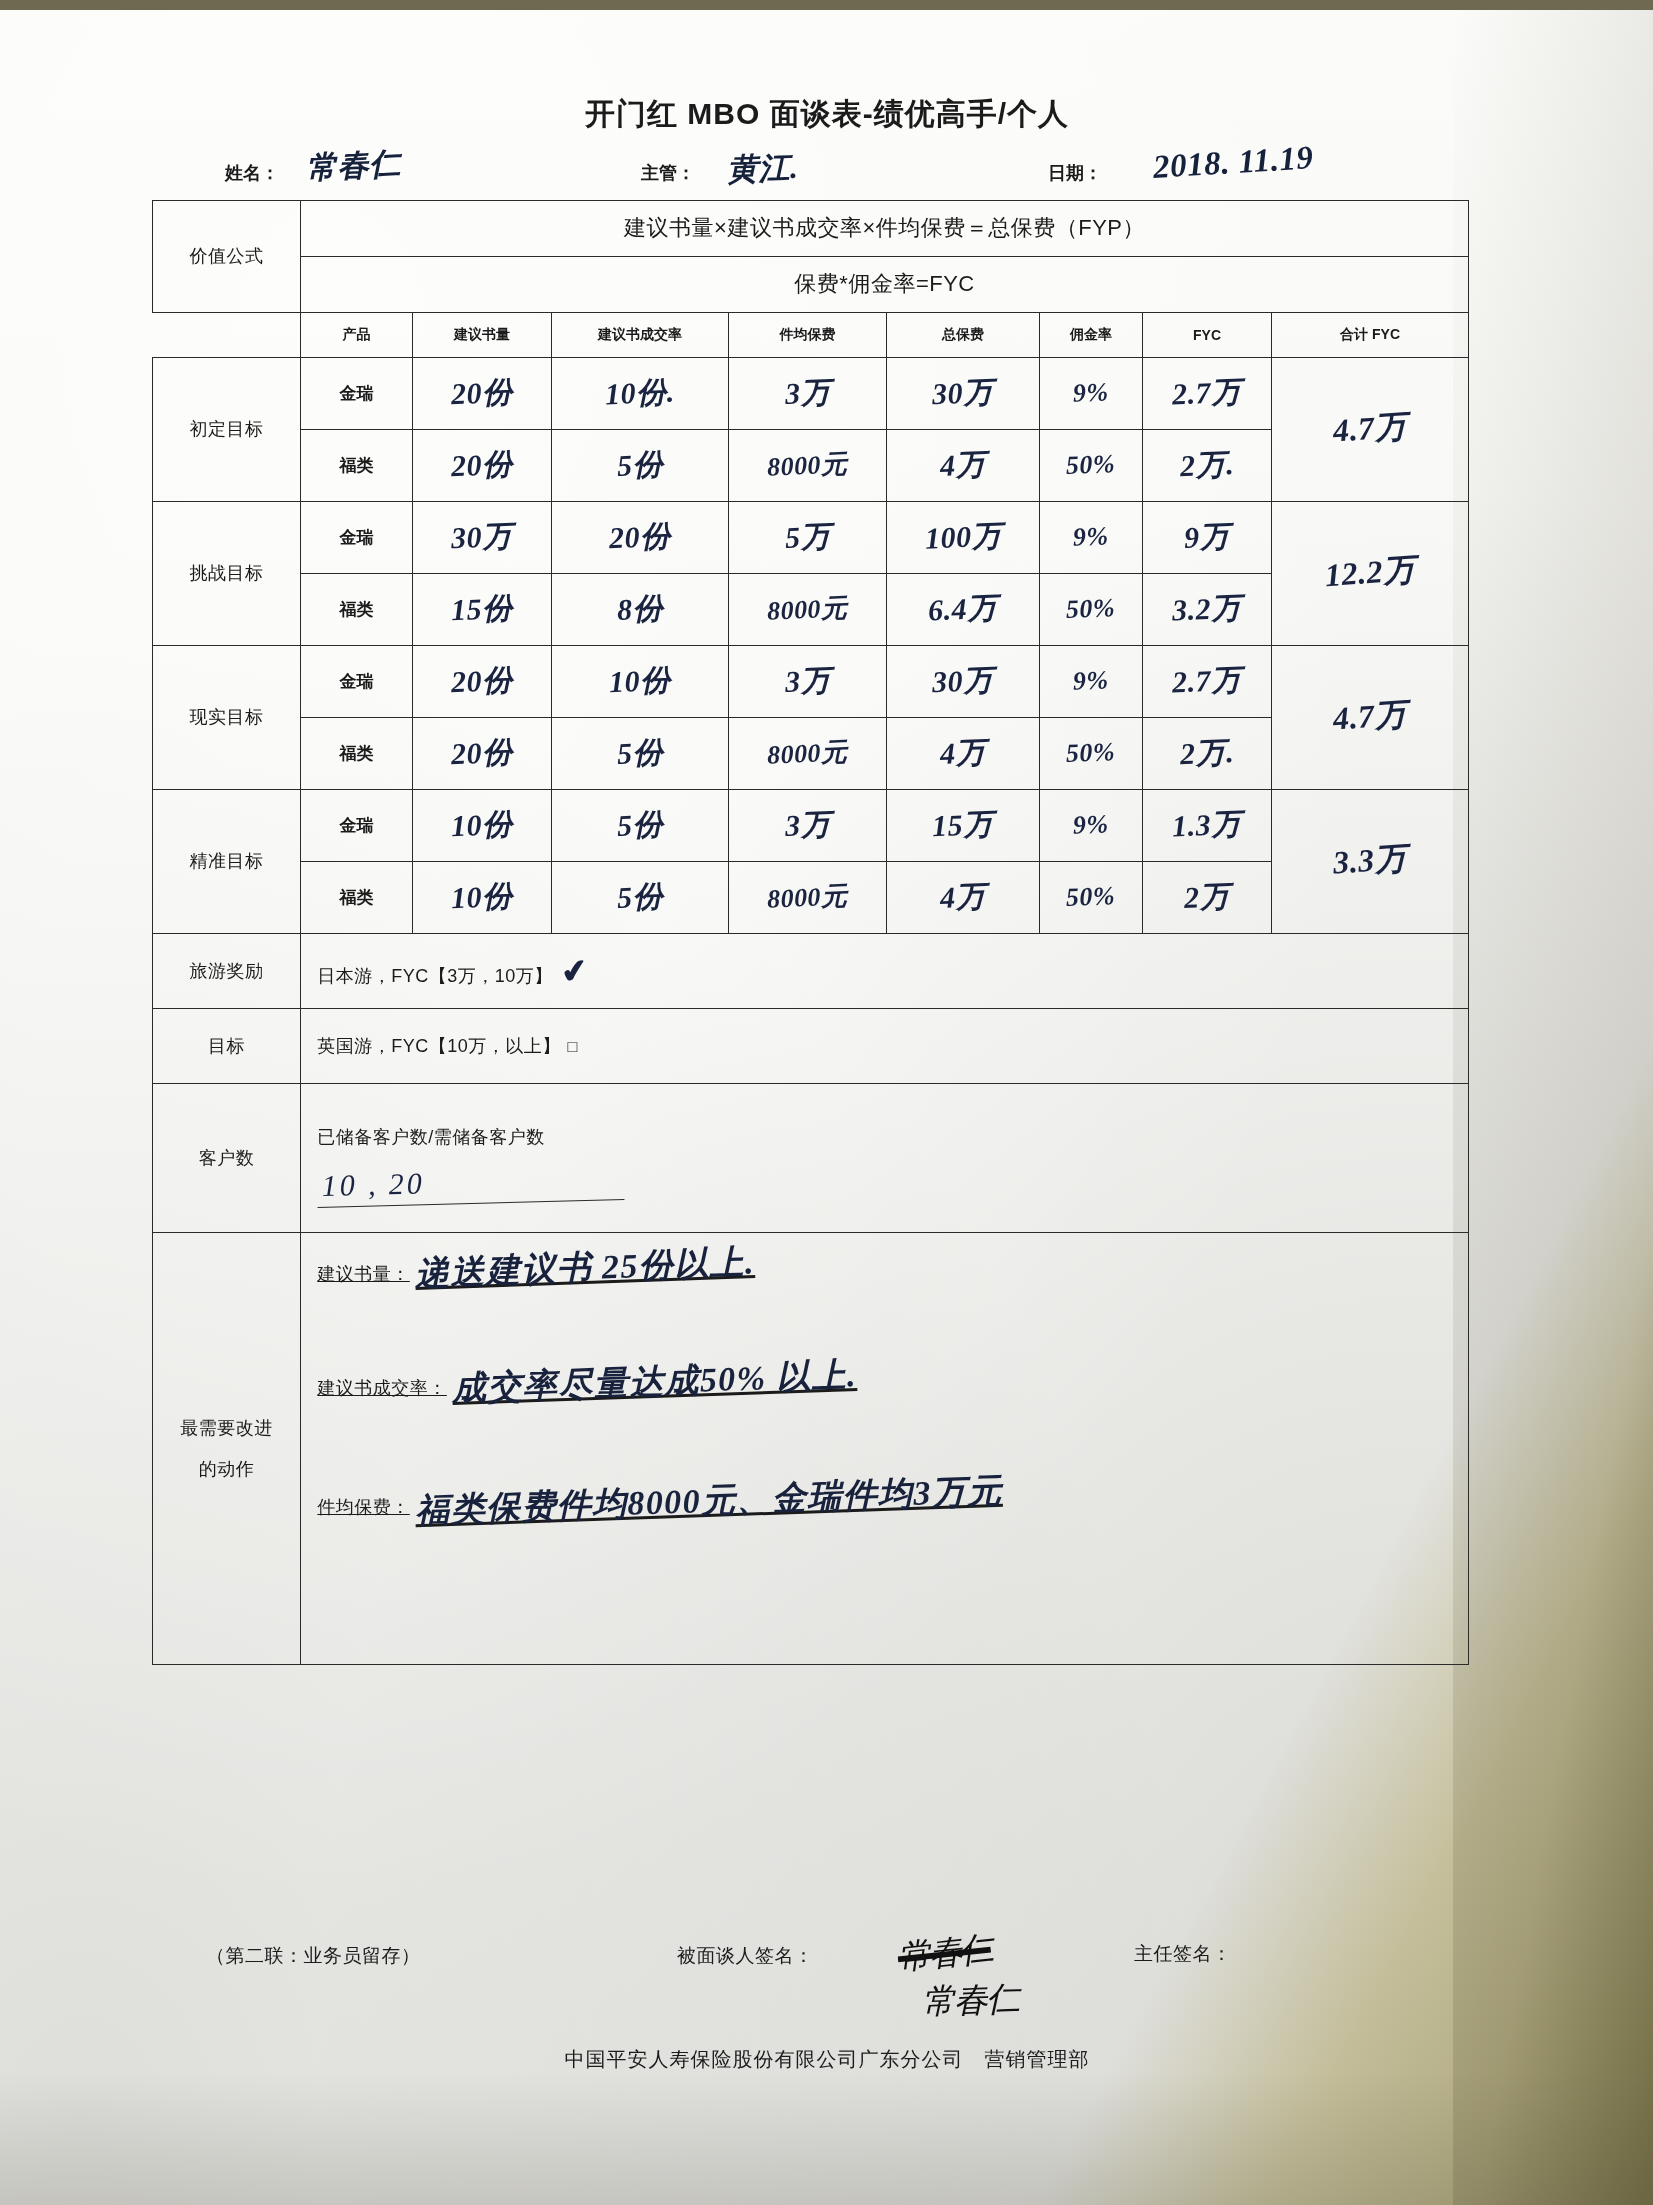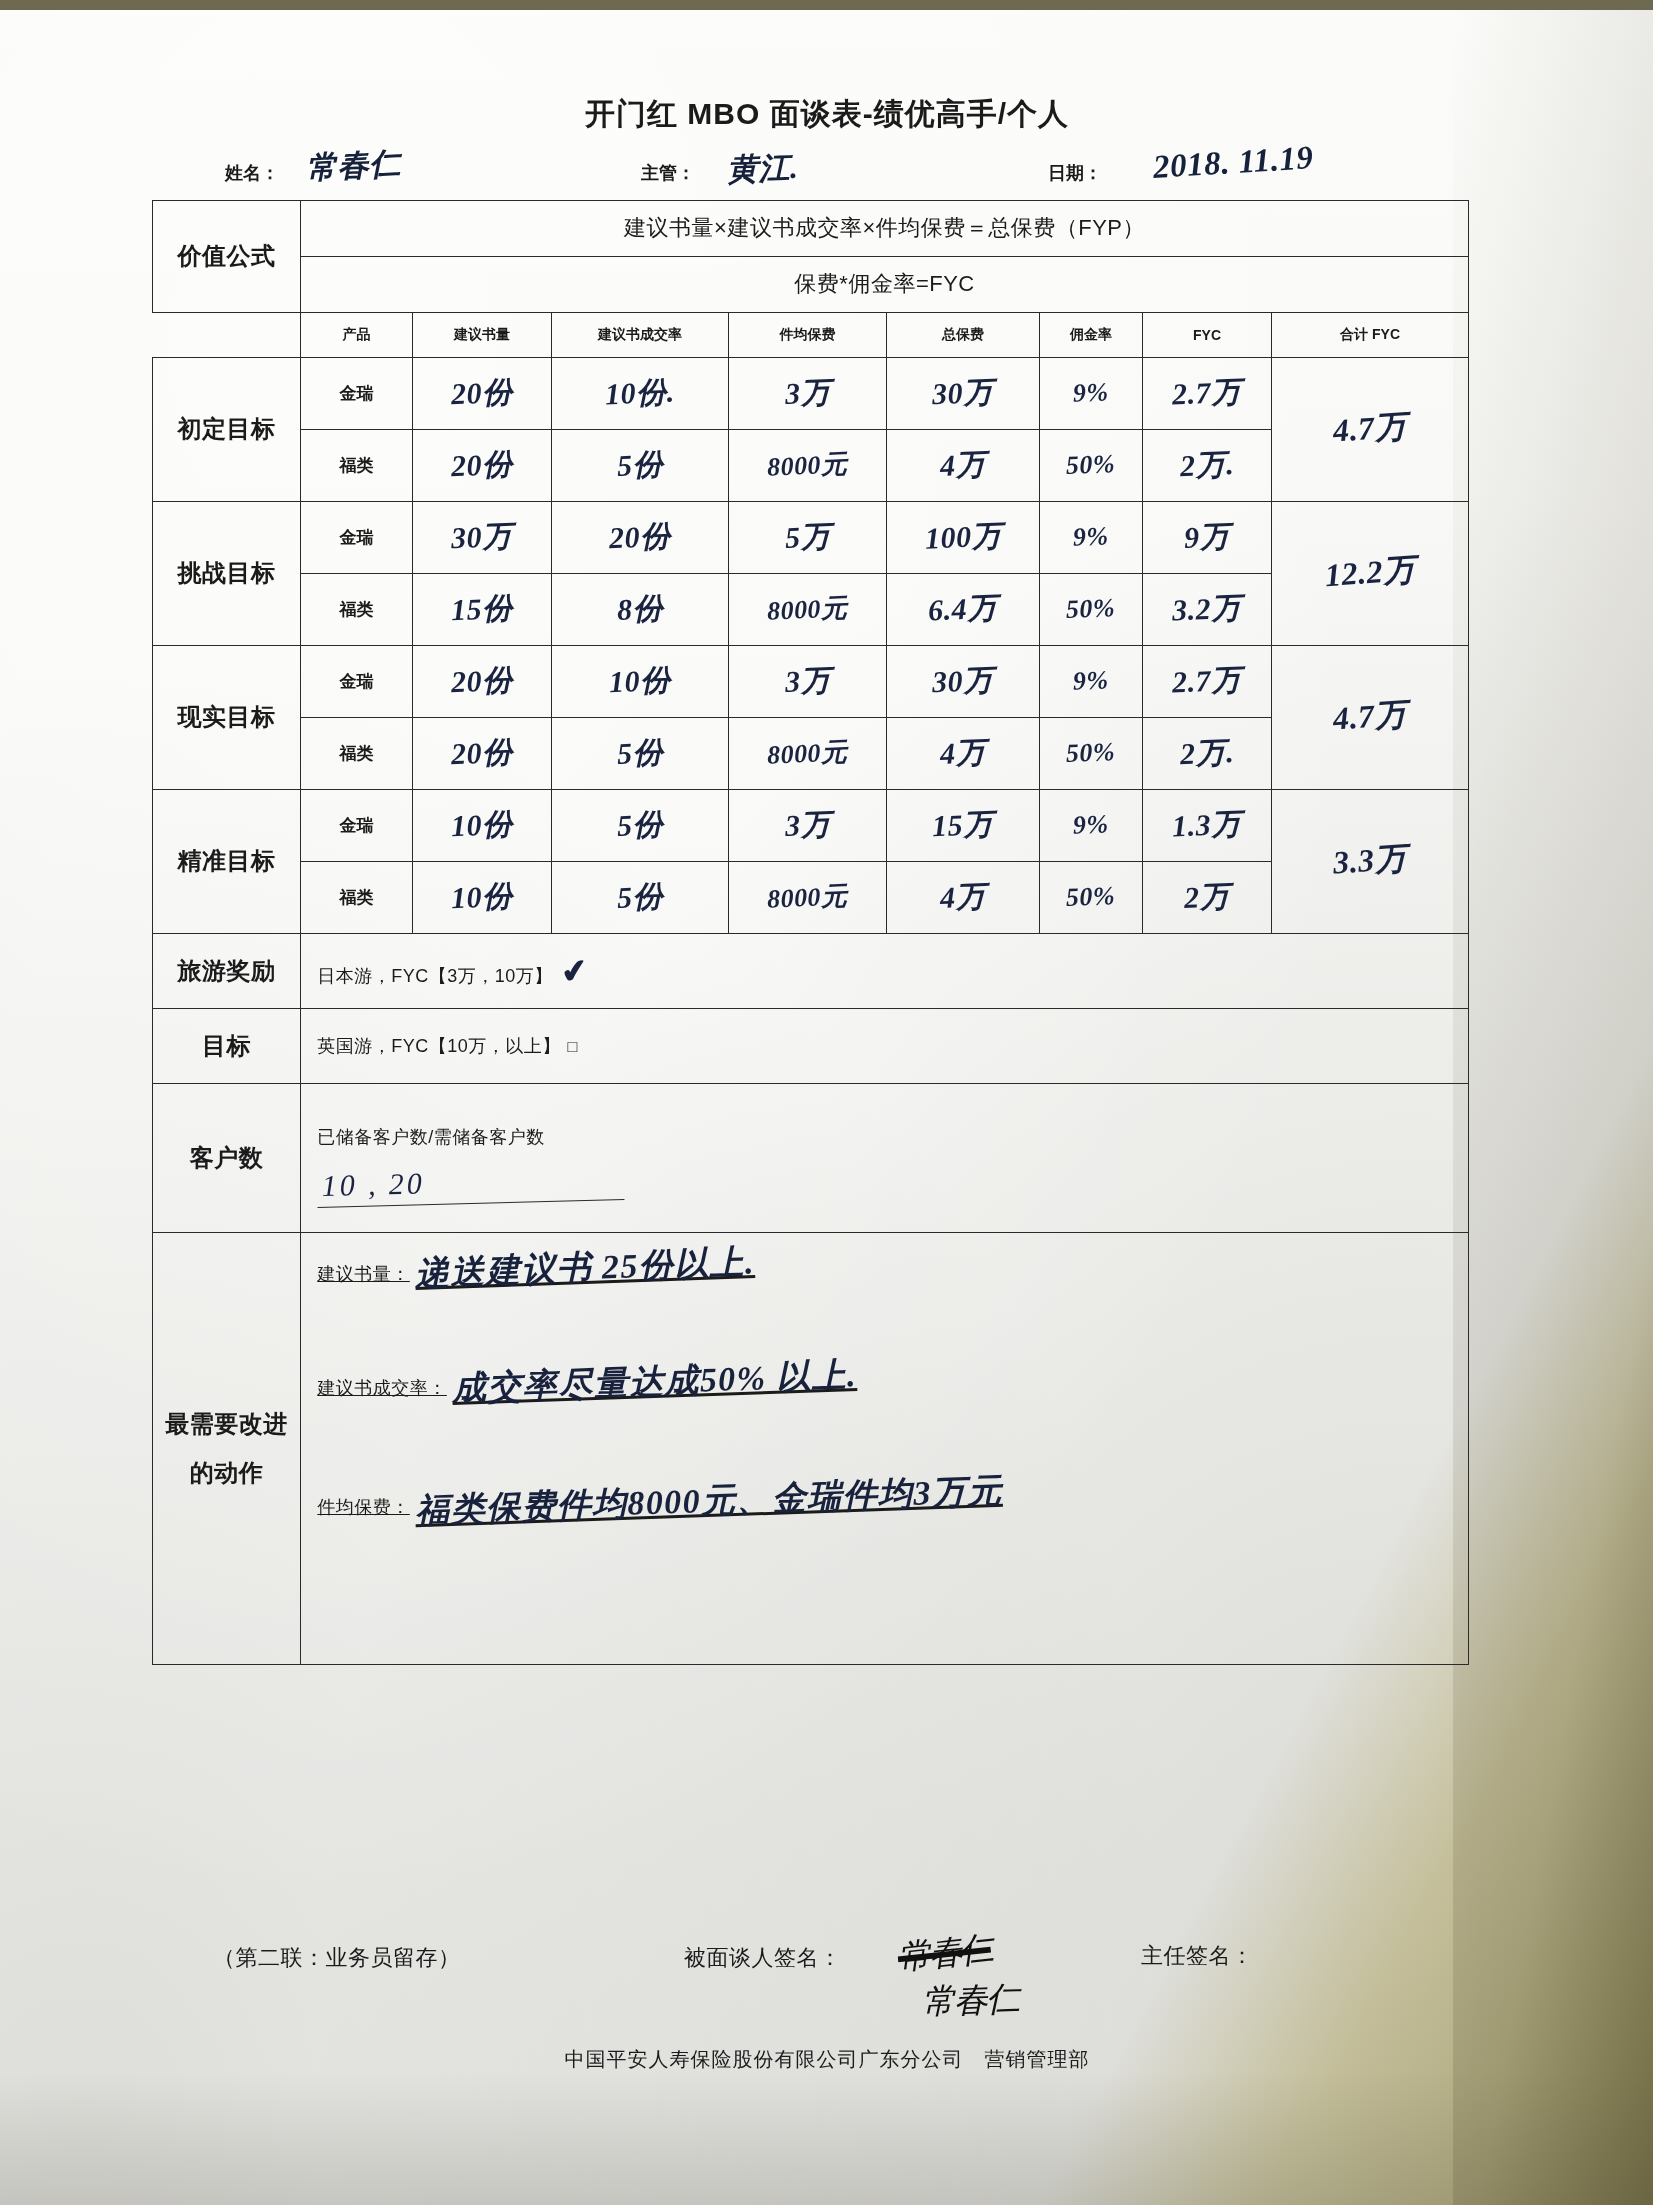--- a/index.html
+++ b/index.html
@@ -102,22 +102,22 @@
     border-collapse: collapse;
     table-layout: fixed;
   }
   #form-table td {
     border: 1.4px solid #2a2a2a;
     padding: 0;
     vertical-align: middle;
     text-align: center;
   }
   .rowlabel {
-    font-size: 24px;
-    font-weight: bold;
+    font-size: 18px;
+    font-weight: normal;
     letter-spacing: 0.5px;
   }
   .formula-cell {
     font-size: 22px;
     letter-spacing: 0.5px;
     padding: 12.4px 0 !important;
   }
   .colhead {
     font-size: 14px;
     font-weight: bold;
@@ -210,23 +210,22 @@
     font-size: 34px;
     color: #18223c;
     margin-left: 4.8px;
     transform: rotate(-2deg);
     letter-spacing: 1.4px;
   }
 
   
   .footer-line {
     position: absolute;
-    font-size: 22px;
-    letter-spacing: 0.5px;
-    margin-left: 7px;
+    font-size: 19px;
+    letter-spacing: 0.5px;
   }
   #footer-copy { left: 206px; top: 1933px; }
   #footer-interviewee { left: 677px; top: 1933px; }
   #footer-director { left: 1134px; top: 1931px; }
   #footer-company {
     position: absolute;
     left: 0; top: 2036px;
     width: 1654px;
     text-align: center;
     font-size: 20px;

